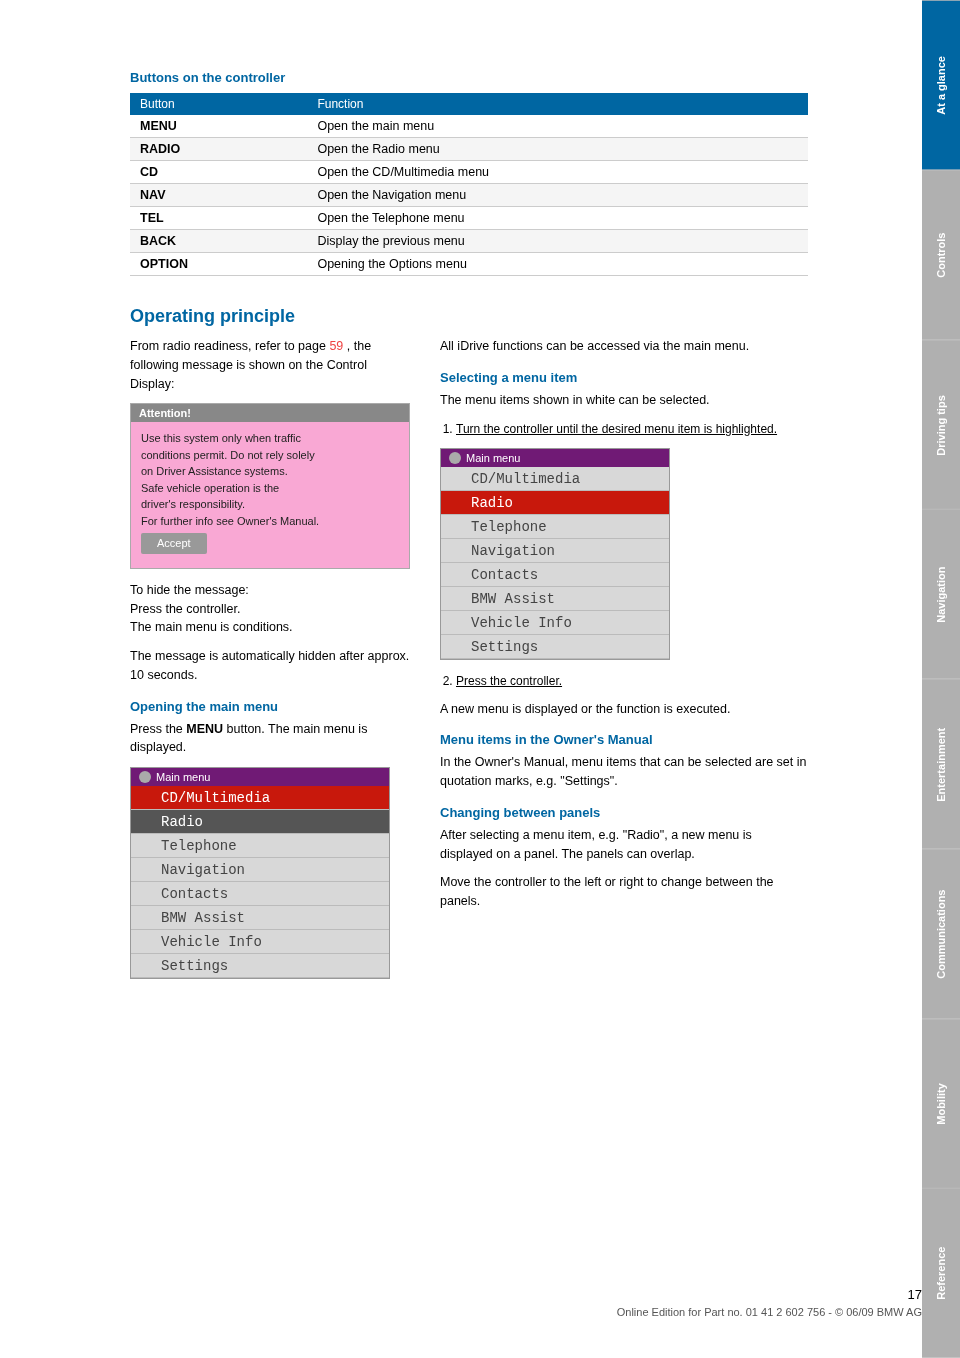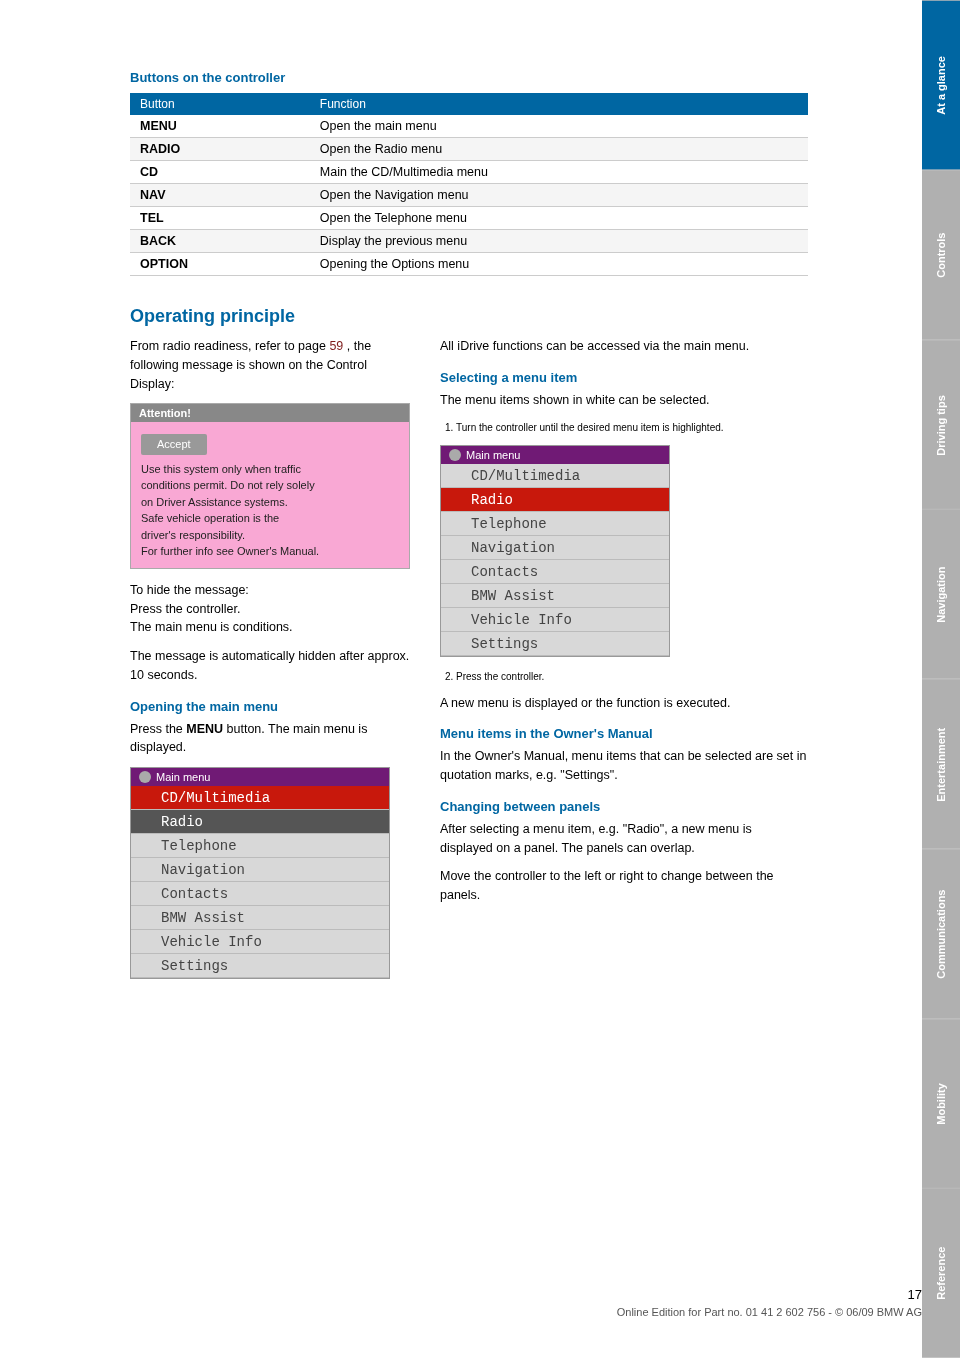--- a/index.html
+++ b/index.html
@@ -136,21 +136,21 @@
       margin-bottom: 10px;
     }
 
     .body-text {
       font-size: 12.5px;
       line-height: 1.5;
       margin-bottom: 10px;
     }
 
     .body-text a, .link-text {
-      color: #7f1d1d;
+      color: #ef4444;
       text-decoration: none;
     }
 
     
     .sub-heading {
       color: #0066a2;
       font-size: 13px;
       font-weight: bold;
       margin-bottom: 6px;
       margin-top: 14px;
@@ -239,23 +239,24 @@
       color: #fff;
     }
 
     
     .numbered-list {
       padding-left: 16px;
       margin-bottom: 10px;
     }
 
     .numbered-list li {
-      font-size: 10px;
+      font-size: 12px;
       line-height: 1.5;
       margin-bottom: 6px;
+      text-decoration: underline;
     }
 
     
     .page-footer {
       position: absolute;
       bottom: 40px;
       left: 0;
       right: 38px;
       text-align: right;
       font-size: 11px;
@@ -294,21 +295,21 @@
         <tr>
               <td>MENU</td>
               <td>Open the main menu</td>
             </tr>
             <tr>
               <td>RADIO</td>
               <td>Open the Radio menu</td>
             </tr>
             <tr>
               <td>CD</td>
-              <td>Main the CD/Multimedia menu</td>
+              <td>Open the CD/Multimedia menu</td>
             </tr>
             <tr>
               <td>NAV</td>
               <td>Open the Navigation menu</td>
             </tr>
             <tr>
               <td>TEL</td>
               <td>Open the Telephone menu</td>
             </tr>
             <tr>
@@ -331,29 +332,29 @@
         <div class="col-left">
           <p class="body-text">
             <span>From radio readiness, refer to page</span>
             <a class="link-text">59</a>
             <span>, the following message is shown on the Control Display:</span>
           </p>
 
           <div class="attention-box">
             <div class="attention-header">Attention!</div>
             <div class="attention-body">
-              <div><span class="attention-accept">Accept</span></div>
               <div id="attention-lines">
                   <div>Use this system only when traffic</div>
                   <div>conditions permit. Do not rely solely</div>
                   <div>on Driver Assistance systems.</div>
                   <div>Safe vehicle operation is the</div>
                   <div>driver's responsibility.</div>
                   <div>For further info see Owner's Manual.</div>
                 </div>
+              <div><span class="attention-accept">Accept</span></div>
             </div>
           </div>
 
           <p class="body-text" style="white-space: pre-line;">To hide the message:
 Press the controller.
 The main menu is conditions.</p>
           <p class="body-text">The message is automatically hidden after approx. 10 seconds.</p>
 
           <div class="sub-heading">Opening the main menu</div>
           <p class="body-text">

